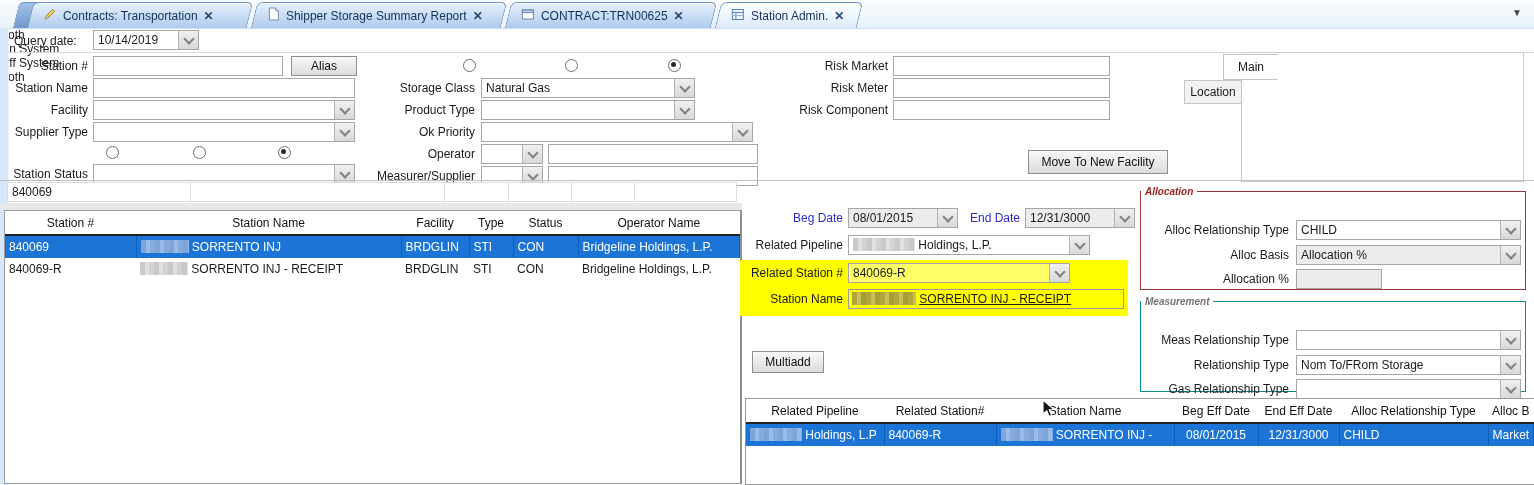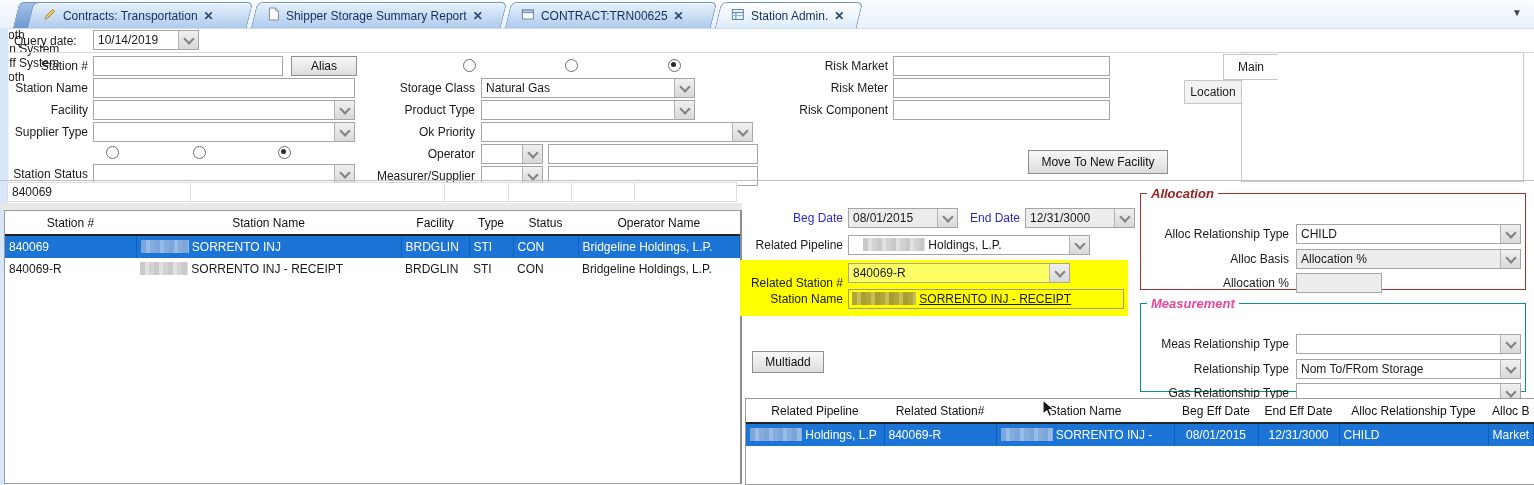--- a/index.html
+++ b/index.html
@@ -45,25 +45,25 @@
   table.grid{border-collapse:collapse;table-layout:fixed;width:100%;font-size:12px;}
   table.grid th{border-bottom:2px solid #222;font-weight:normal;height:23px;padding:0 2px;
        overflow:hidden;white-space:nowrap;text-align:center;color:#111;background:#fff;}
   table.grid td{height:22px;padding:0 4px;white-space:nowrap;overflow:hidden;}
   tr.sel{background:#1b74d6;color:#fff;}
   tr.sel td{border-right:1px solid #0e5fba;}
   .gridbox{position:absolute;background:#fff;border:1px solid #9b9b9b;box-sizing:border-box;overflow:hidden;}
   .fcell{height:20px;border:1px solid #dcdcdc;box-sizing:border-box;margin-left:-1px;
          line-height:18px;padding:0 4px;background:#fff;white-space:nowrap;}
   fieldset.grp{position:absolute;margin:0;padding:0;box-sizing:border-box;background:#fff;}
-  fieldset.grp legend{margin-left:6px;padding:0 4px;font-weight:bold;font-style:italic;font-size:13px;}
+  fieldset.grp legend{padding:0 4px;font-weight:bold;font-style:italic;font-size:10px;}
   fieldset.alloc{border:1px solid #9c3434;}
   fieldset.alloc legend{color:#9c2222;}
   fieldset.meas{border:1px solid #0a8d8d;}
-  fieldset.meas legend{color:#ec4899;}
+  fieldset.meas legend{color:#737373;}
   .bluelbl{color:#2b2bcc;}
   .sidetab{position:absolute;box-sizing:border-box;text-align:center;font-size:12px;}
   .ylw{position:absolute;background:#ffff00;}
 </style>
 </head>
 <body>
 
 <div id="app">
 
   <div class="tabbar">
@@ -300,30 +300,30 @@
   </div>
   <div class="lbl bluelbl" style="left:965px;top:208px;width:55px;">End Date</div>
   <div class="combo gray" style="left:1025px;top:208px;width:110px;">
     <div class="val">12/31/3000</div>
     <div class="dbtn">
         <span class="chev"></span>
       </div>
   </div>
 
   <div class="lbl" style="left:745px;top:235px;width:98px;">Related Pipeline</div>
-  <div class="combo" style="left:848px;top:235px;width:242px;padding-left:10px;">
+  <div class="combo" style="left:848px;top:235px;width:242px;">
     <div class="val"><span class="redact" style="width:62px;"></span> <span>Holdings, L.P.</span></div>
     <div class="dbtn">
         <span class="chev"></span>
       </div>
   </div>
 
   <div class="ylw" style="left:740px;top:260px;width:388px;height:56px;"></div>
 
-  <div class="lbl" style="left:741px;top:273px;width:102px;z-index:2;">Related Station #</div>
+  <div class="lbl" style="left:741px;top:263px;width:102px;z-index:2;">Related Station #</div>
   <div class="combo" style="left:848px;top:263px;width:222px;background:#ffff66;z-index:2;">
     <div class="val">840069-R</div>
     <div class="dbtn">
         <span class="chev"></span>
       </div>
   </div>
 
   <div class="lbl" style="left:741px;top:289px;width:102px;z-index:2;">Station Name</div>
   <div class="abs" style="left:848px;top:289px;width:276px;height:20px;border:1px solid #9a9a9a;box-sizing:border-box;line-height:18px;padding:0 3px;white-space:nowrap;overflow:hidden;z-index:2;">
     <span class="redact olive" style="width:64px;"></span>

